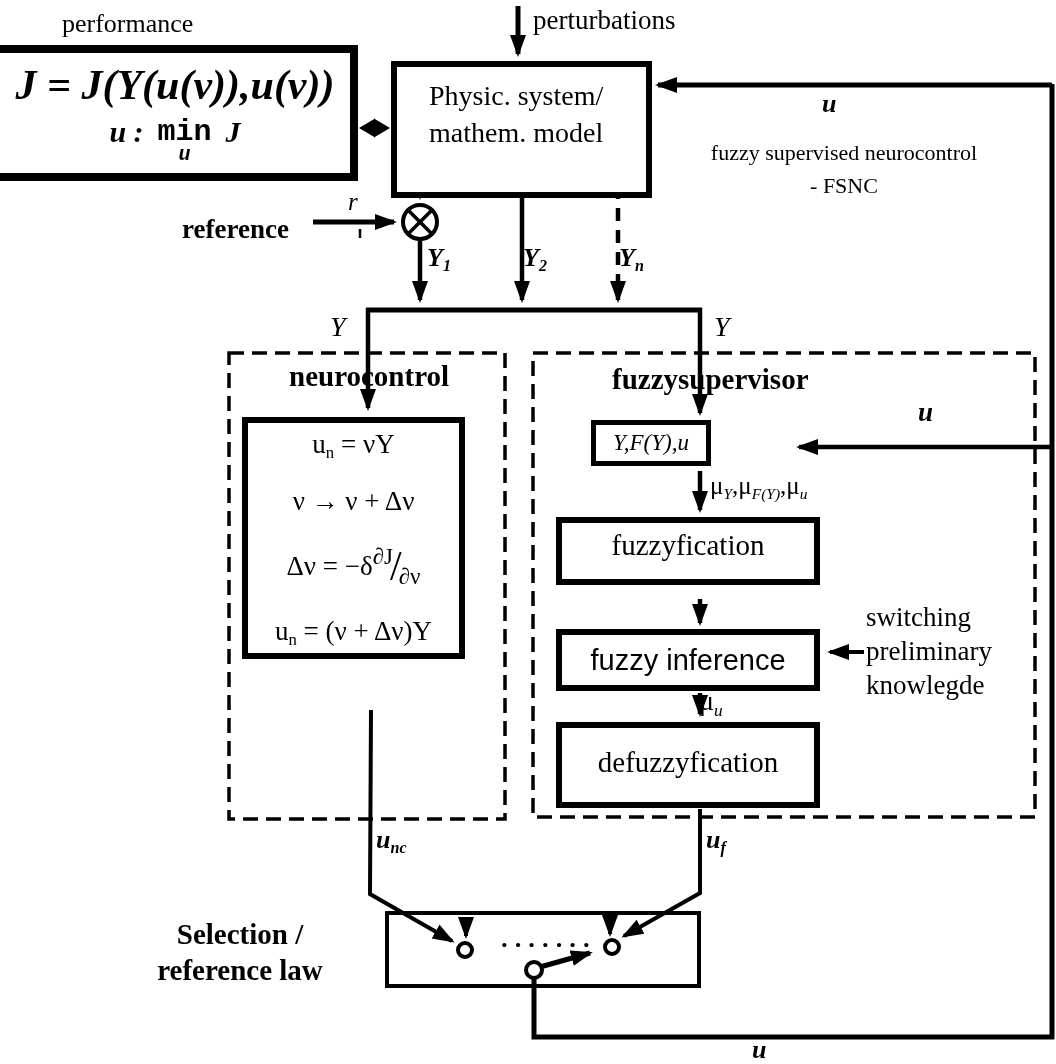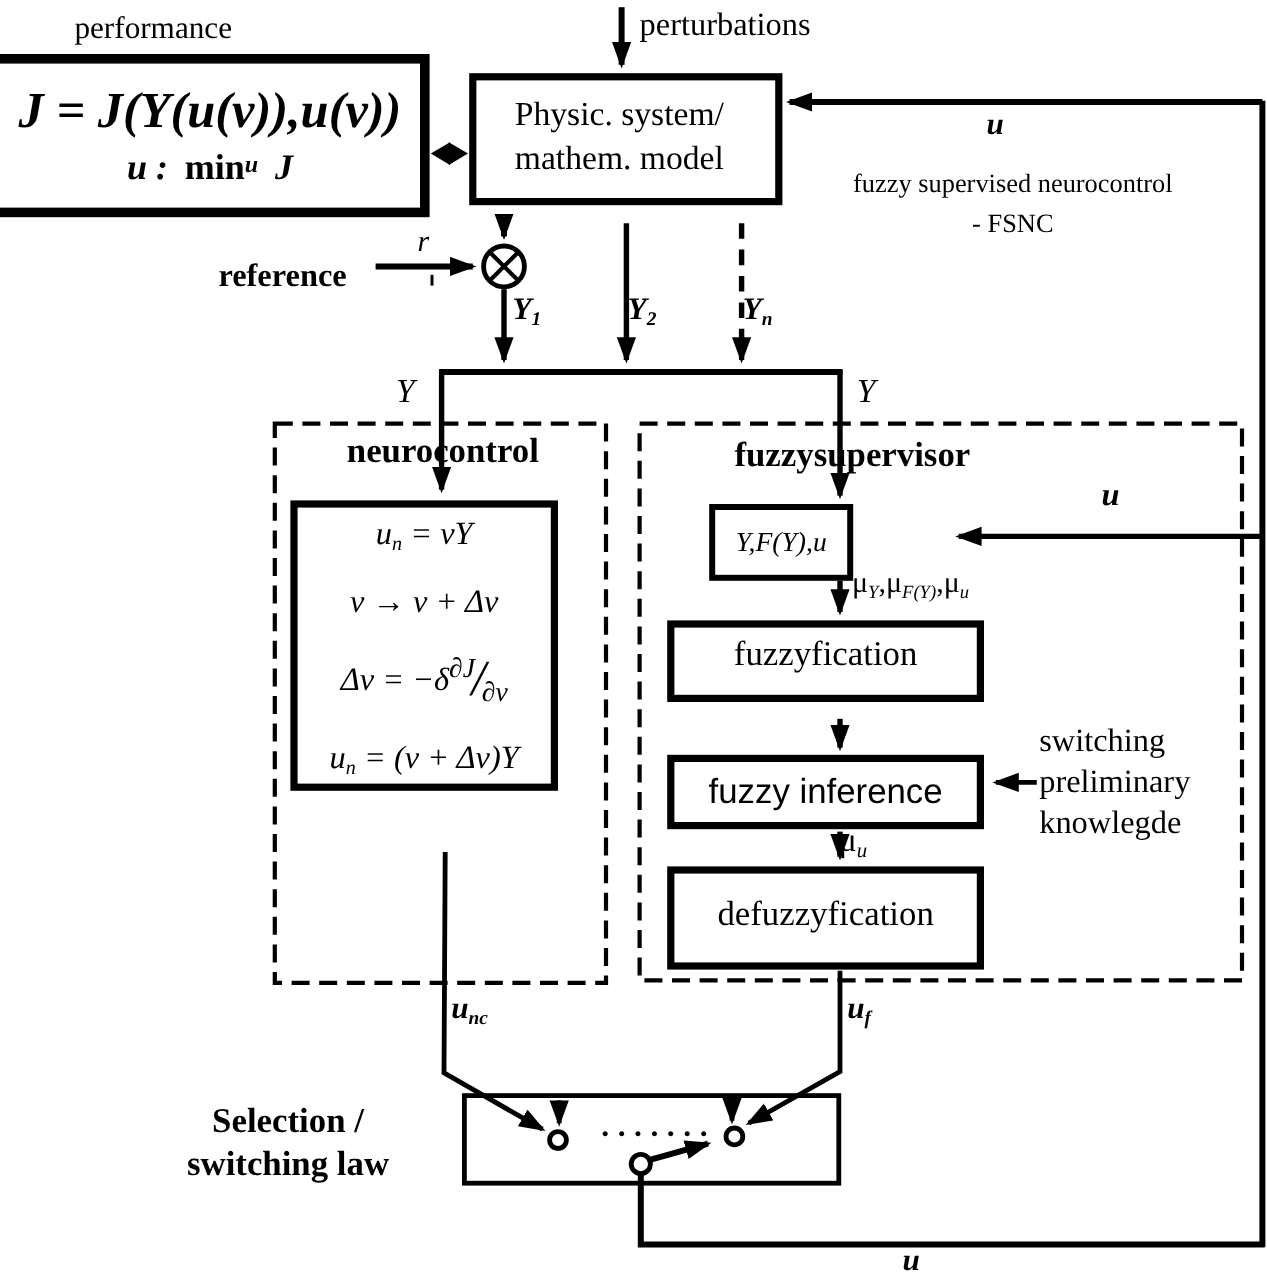--- a/index.html
+++ b/index.html
@@ -13,37 +13,37 @@
   .b{font-weight:bold;}
   .i{font-style:italic;}
   sub.sb{font-size:0.62em;vertical-align:-0.32em;line-height:0;}
 
   
   .perf{left:-8px;top:45px;width:366px;height:136px;border:8px solid #000;
         display:flex;flex-direction:column;justify-content:center;gap:6px;}
   .perf-f1{font-size:42px;font-weight:bold;font-style:italic;text-align:center;}
   .perf-min{display:flex;justify-content:center;align-items:flex-start;gap:14px;
             font-size:30px;font-weight:bold;font-style:italic;}
-  .minstack{display:inline-flex;flex-direction:row;align-items:center;font-style:normal;}
+  .minstack{display:inline-flex;flex-direction:column;align-items:center;font-style:normal;font-family:Liberation Mono, monospace;}
   .minsub{font-size:20px;font-style:italic;margin-top:-6px;}
 
   
-  .plant{left:391px;top:61px;width:261px;height:110px;border:6px solid #000;
+  .plant{left:391px;top:61px;width:261px;height:137px;border:6px solid #000;
          font-size:28px;line-height:37px;padding:10px 0 0 32px;}
 
   
   .nform{left:242px;top:417px;width:223px;height:242px;border:6px solid #000;
          display:flex;flex-direction:column;justify-content:space-evenly;align-items:center;
-         font-size:27px;font-style:italic;gap:20px;}
+         font-size:27px;gap:20px;}
   .f3{display:flex;align-items:center;}
   .fnum{font-size:23px;transform:translateY(-9px);}
   .fslash{font-size:42px;margin:0 -3px;}
   .fden{font-size:23px;transform:translateY(11px);}
 
-  .yfu{left:591px;top:420px;width:120px;height:64px;border:5px solid #000;
+  .yfu{left:591px;top:420px;width:120px;height:46px;border:5px solid #000;
        display:flex;align-items:center;justify-content:center;font-size:23px;font-style:italic;}
 
   .chainbox{border:6px solid #000;left:556px;width:264px;text-align:center;}
   .fuzzyf{top:517px;height:68px;font-size:29px;padding-top:6px;}
   .finfer{top:629px;height:62px;font-size:29px;display:flex;align-items:center;justify-content:center;
           font-family:"Liberation Sans", sans-serif;}
   .defuzz{top:722px;height:86px;font-size:29px;padding-top:18px;}
 
   .selbox{left:385px;top:911px;width:316px;height:77px;border:4px solid #000;background:transparent;}
 
@@ -189,20 +189,20 @@
     <div>switching</div>
     <div>preliminary</div>
     <div>knowlegde</div>
   </div>
 
   <div class="lbl serif b i" style="left:376px;top:826px;font-size:26px;"><span>u</span><sub class="sb">nc</sub></div>
   <div class="lbl serif b i" style="left:706px;top:826px;font-size:26px;"><span>u</span><sub class="sb">f</sub></div>
 
   <div class="lbl sans b sellbl">
     <div>Selection /</div>
-    <div>switching law</div>
+    <div>reference law</div>
   </div>
 
   <div class="lbl serif b dots">·······</div>
 
   <div class="lbl serif b i" style="left:752px;top:1036px;font-size:26px;">u</div>
 
 </div>
 
 </body></html>

